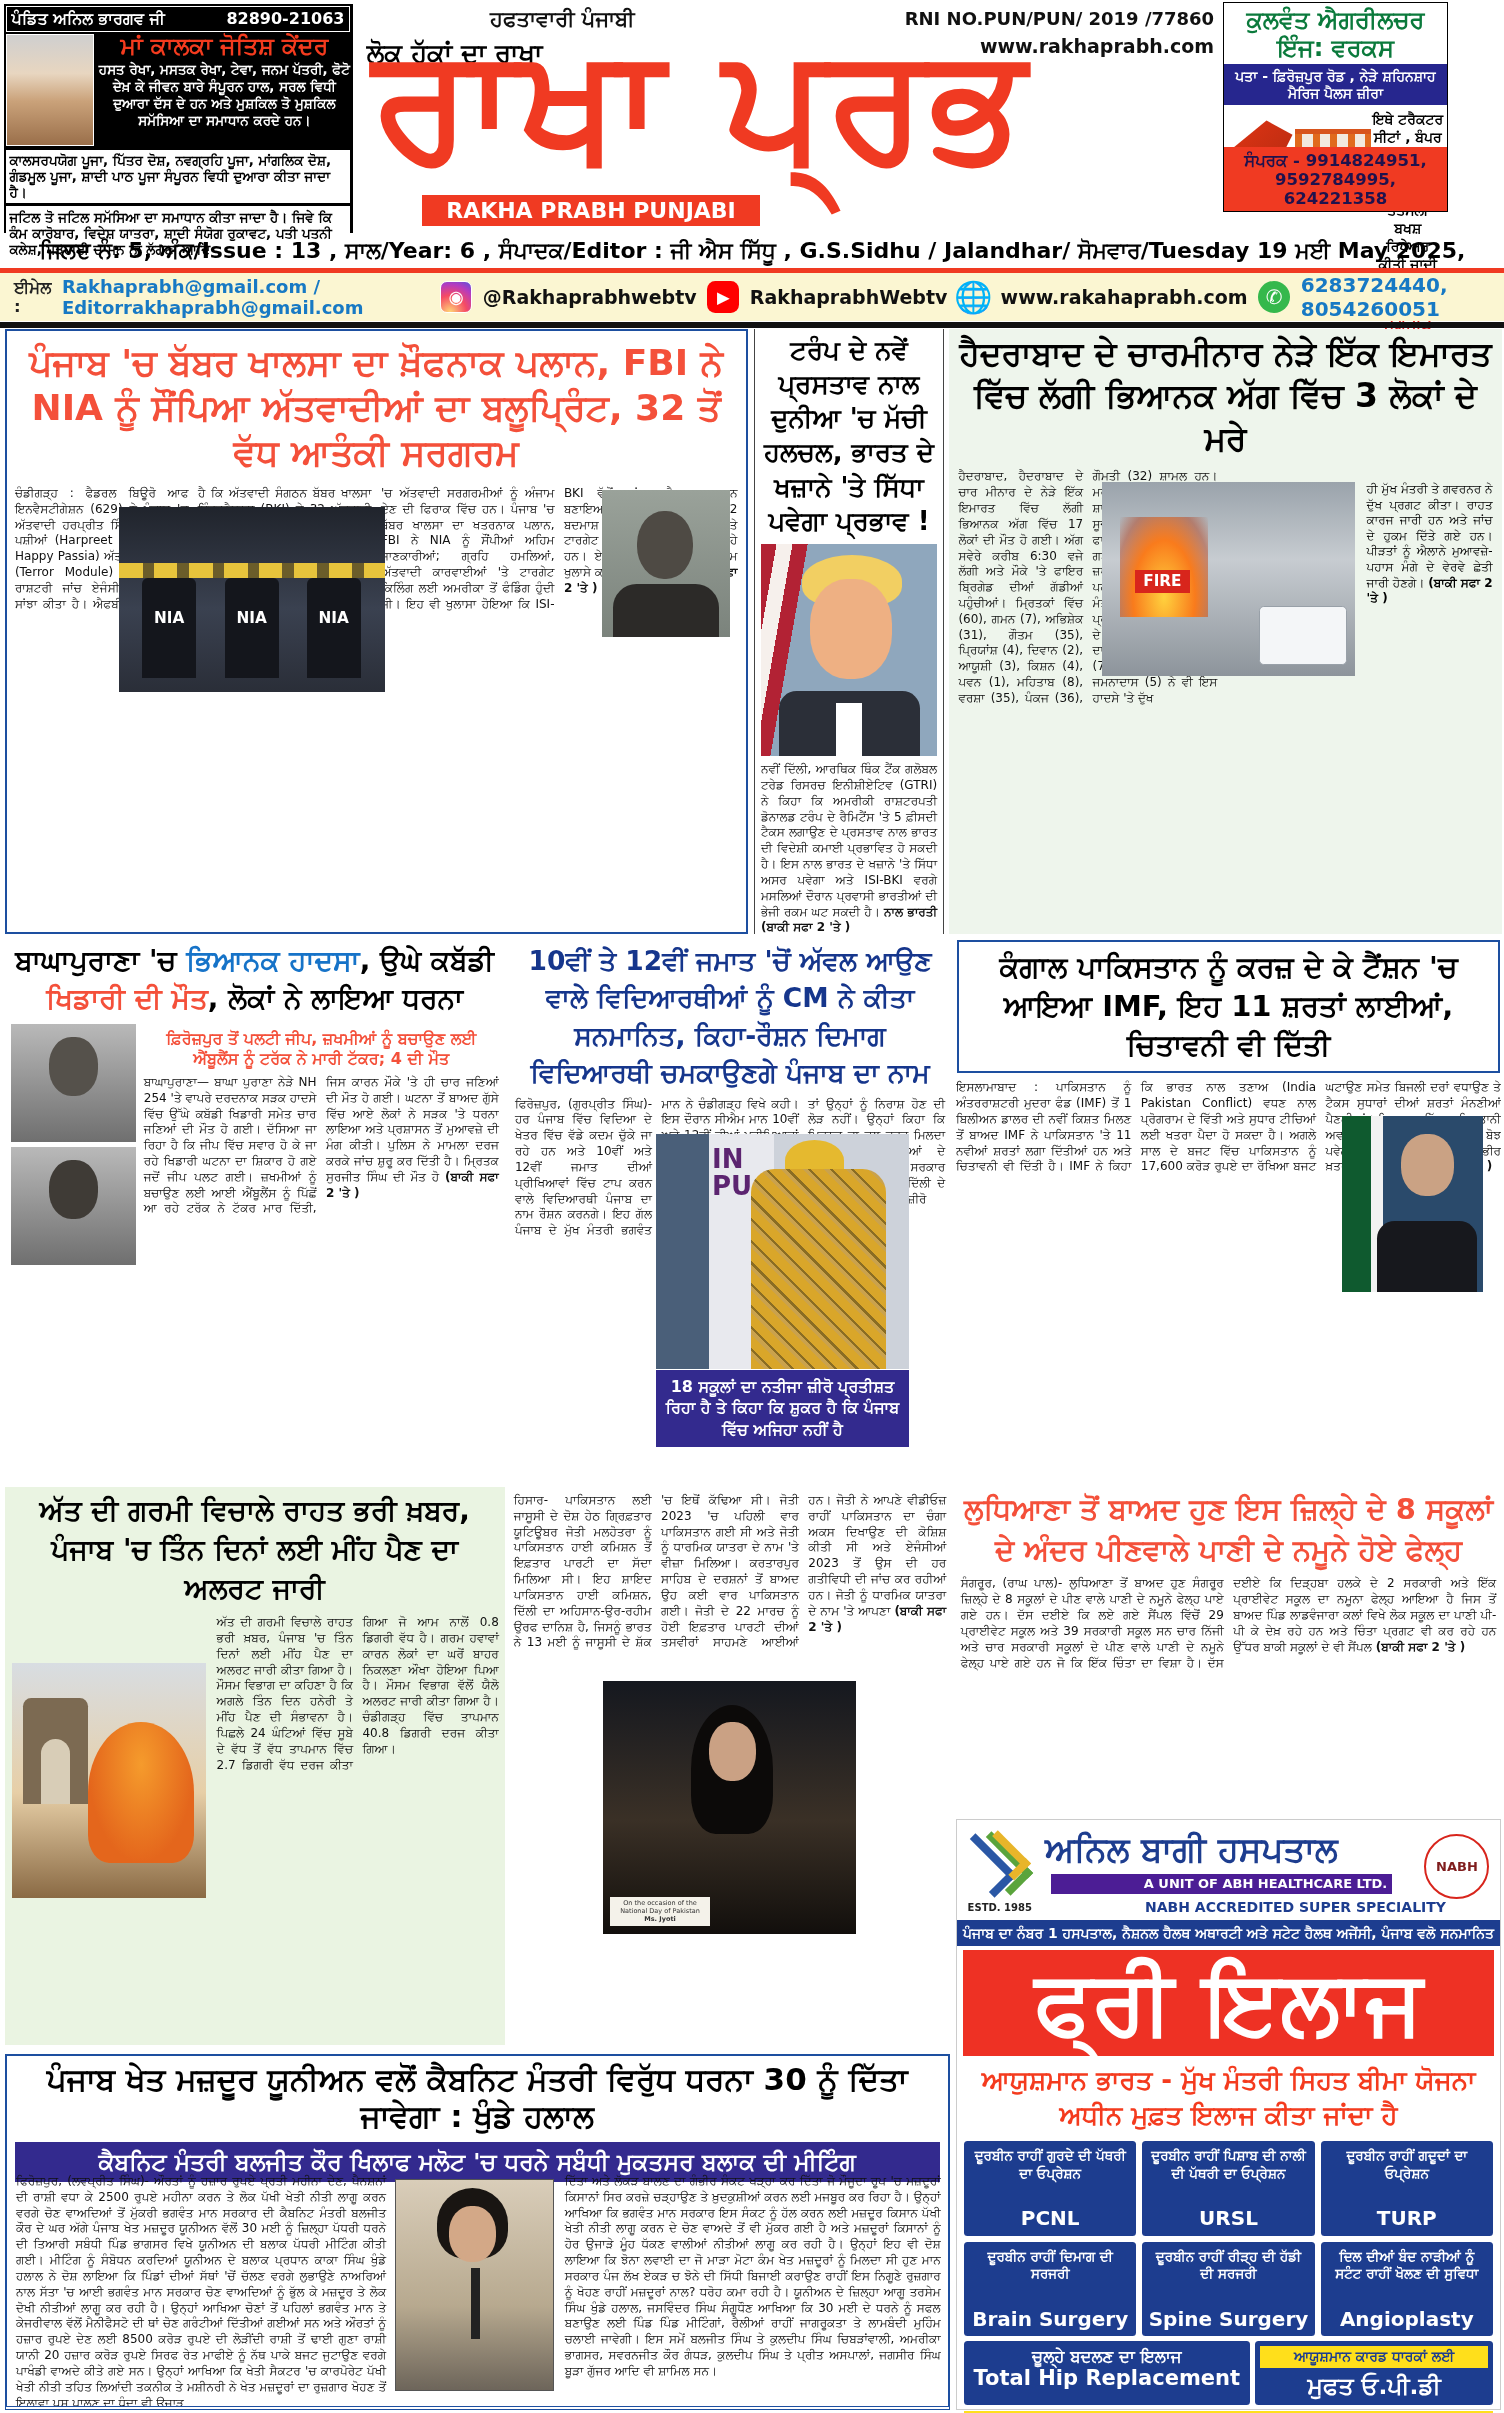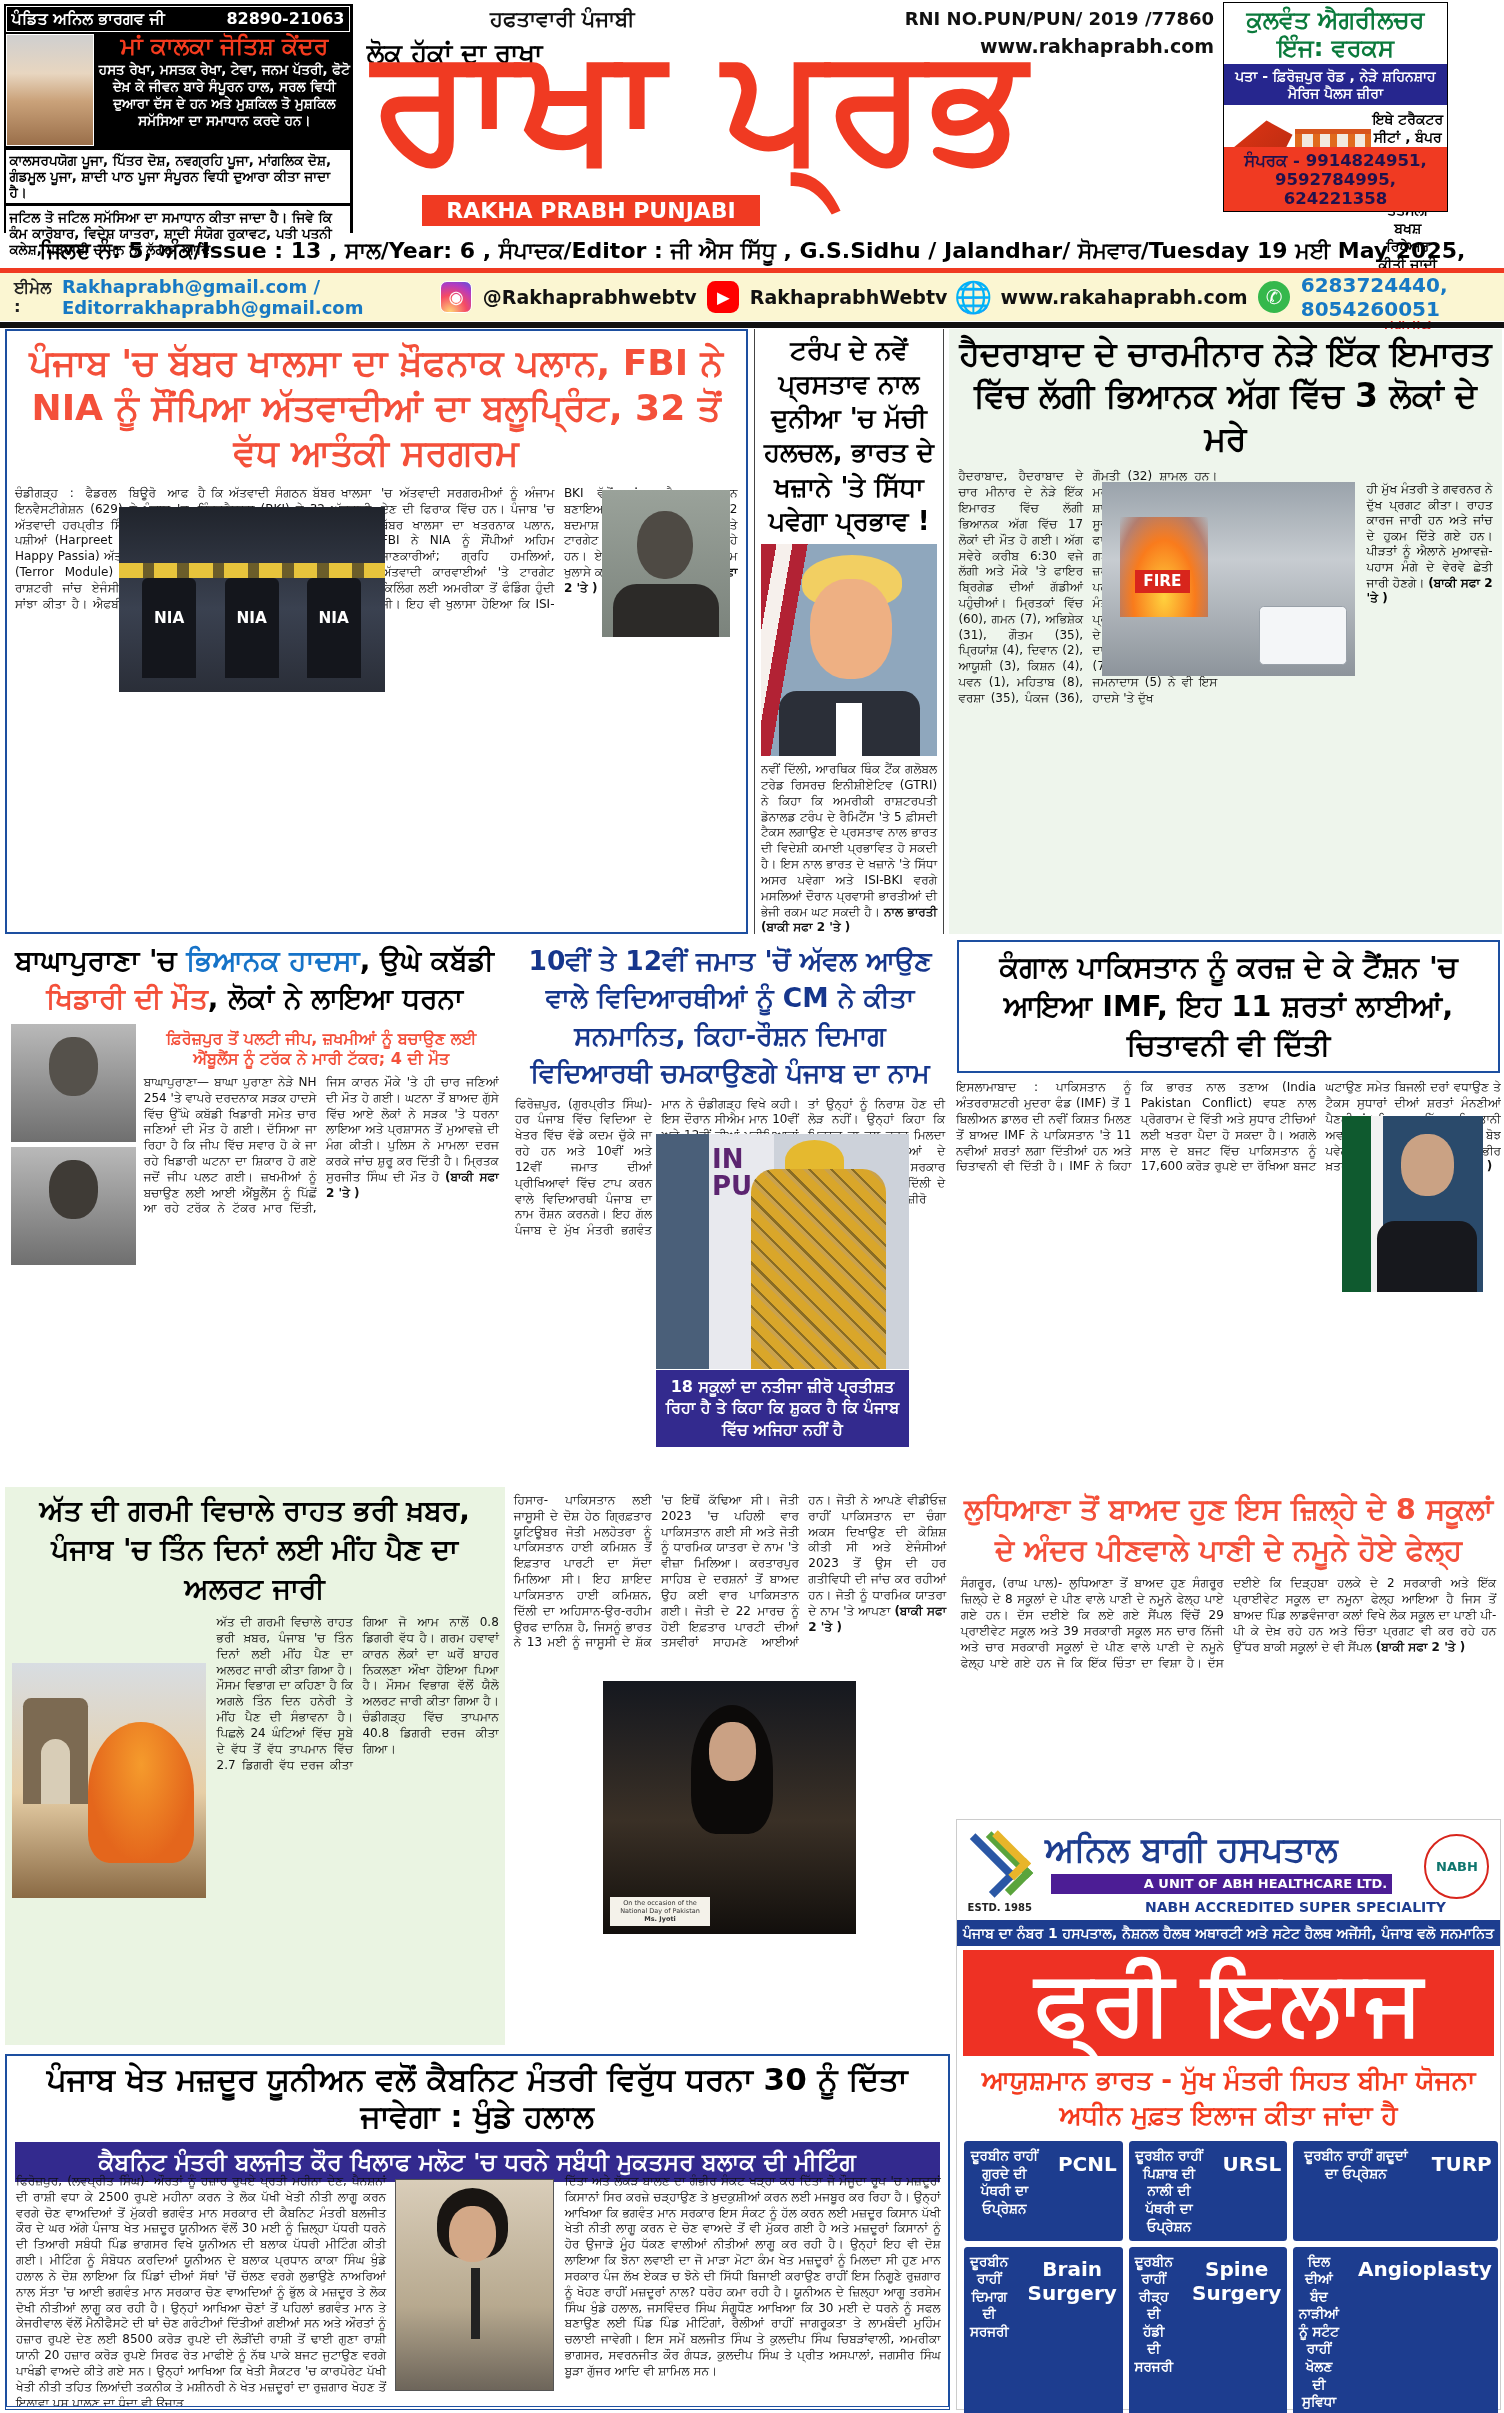--- a/index.html
+++ b/index.html
@@ -119,27 +119,27 @@
   .hosp{left:956px;top:1819px;width:545px;height:591px;border:1.8px solid #ccc;background:#fff;}
   .hosp-head{position:relative;height:100px;}
   .hosp-logo{position:absolute;left:8.2px;top:10.6px;width:71px;height:71px;}
   .chev{position:absolute;width:32px;height:59px;border:8.2px solid #2a57a5;border-left:none;border-top:none;transform:rotate(-45deg);}
   .chev.g{border-color:#5aa43c;left:20px;top:3.5px;}
   .chev.y{border-color:#e8b52a;left:29px;top:1.2px;width:23.5px;height:47px;}
   .estd{position:absolute;left:10.6px;top:82px;font-size:10px;font-weight:bold;color:#222;}
   .hosp-name{position:absolute;left:88px;top:9.4px;color:#1d3d8f;font-size:34px;font-weight:900;}
   .hosp-unit{position:absolute;left:94px;top:54px;width:341px;background:#4c1d95;color:#fff;font-size:13px;font-weight:bold;text-align:right;padding:2.4px 4.7px;}
   .hosp-nabh-line{position:absolute;left:188px;top:79px;color:#1d3d8f;font-size:14px;font-weight:900;}
-  .nabh-seal{position:absolute;right:10.6px;top:14px;width:65px;height:65px;border-radius:50%;border:2.9px solid #d8251c;color:#0f766e;display:flex;align-items:center;justify-content:center;font-weight:900;font-size:13px;}
+  .nabh-seal{position:absolute;right:10.6px;top:14px;width:65px;height:65px;border-radius:50%;border:2.9px solid #d8251c;color:#7f1d1d;display:flex;align-items:center;justify-content:center;font-weight:900;font-size:13px;}
   .hosp-tag{background:#1d3d8f;color:#fff;font-size:14px;font-weight:bold;text-align:center;padding:4.7px 2.4px;}
   .free-box{background:#ee3124;margin:3.5px 5.9px;padding:4.7px 0;}
   .free-txt{color:#fff;font-size:88px;font-weight:900;text-align:center;line-height:1.1;}
   .scheme{color:#f43b1e;font-size:26px;font-weight:900;text-align:center;line-height:1.35;padding:3.5px 5.9px;}
   .proc-grid{display:grid;grid-template-columns:repeat(3,1fr);gap:5.9px;padding:4.7px 7px;}
-  .proc{background:#1d3d8f;color:#fff;border-radius:3.5px;min-height:94px;display:flex;flex-direction:row;justify-content:center;text-align:center;padding:5.9px;gap:19px;}
+  .proc{background:#1d3d8f;color:#fff;border-radius:3.5px;min-height:94px;display:flex;flex-direction:column;justify-content:center;text-align:center;padding:5.9px;gap:19px;}
   .proc .pa{font-size:13.5px;font-weight:bold;line-height:1.3;}
   .proc .en{font-size:20px;font-weight:900;margin-top:4.7px;}
   .hosp-row3{display:flex;gap:5.9px;padding:0 7px;}
   .hip{flex:1.2;background:#1d3d8f;color:#fff;border-radius:3.5px;text-align:center;padding:5.9px;}
   .hip .pa{font-size:16.5px;font-weight:bold;}
   .hip .en{font-size:21px;font-weight:900;}
   .opd{flex:1;background:#1d3d8f;border-radius:3.5px;text-align:center;padding:4.7px;}
   .opd .lbl{background:#ffdf1b;color:#1d3d8f;font-size:14px;font-weight:900;padding:2.4px;}
   .opd .val{color:#fff;font-size:23.5px;font-weight:900;margin-top:4.7px;}
   .hosp-contact{background:#ffdf1b;color:#111;font-size:25px;font-weight:900;text-align:center;margin:5.9px 7px 3.5px;padding:5.9px 0;}

